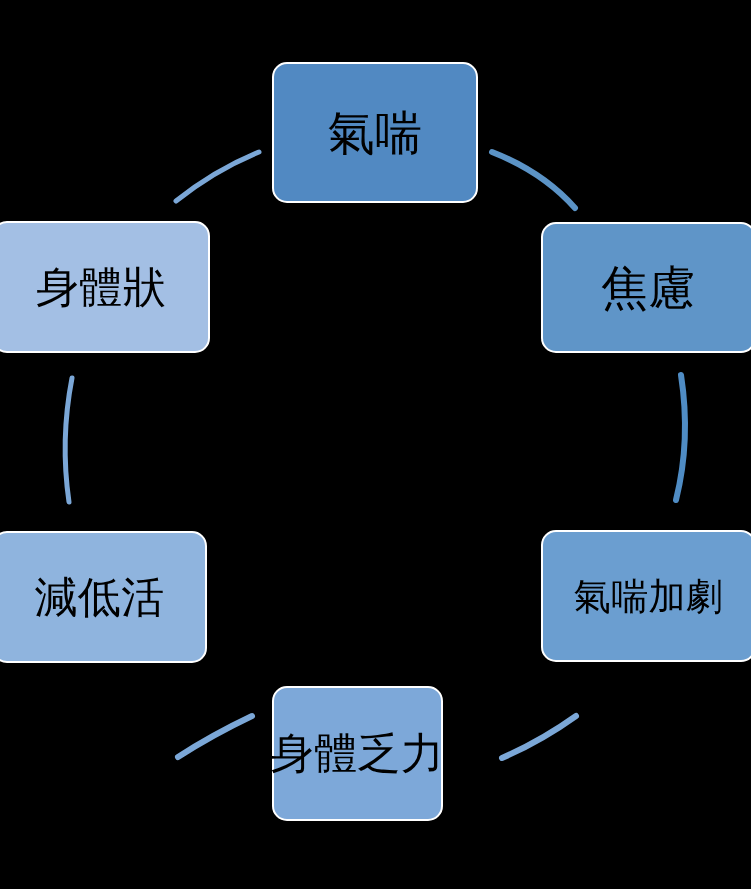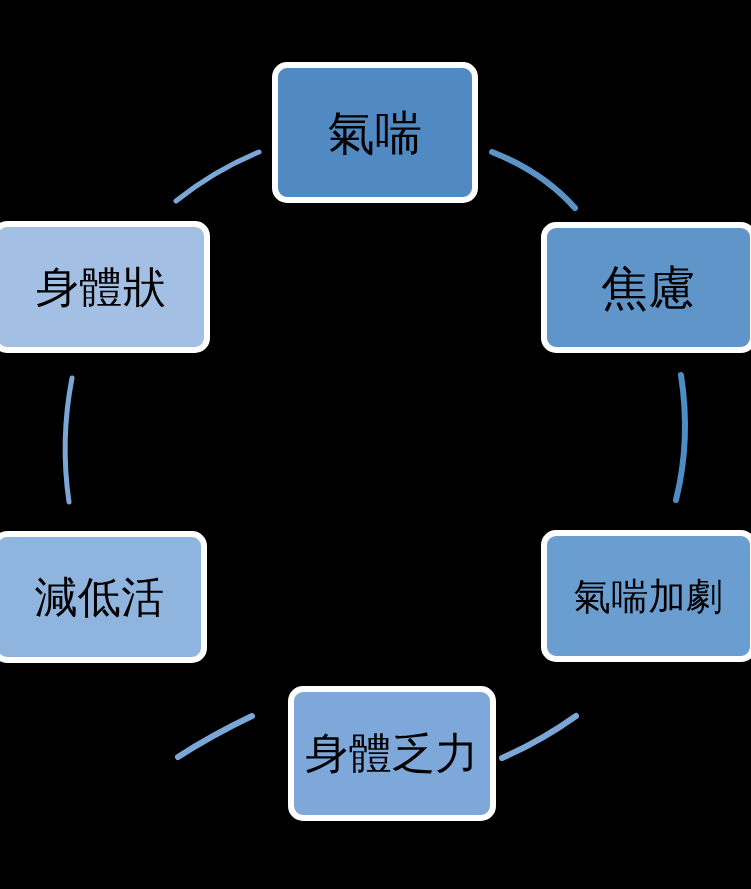--- a/index.html
+++ b/index.html
@@ -1,27 +1,27 @@
 <!DOCTYPE html>
 <html><head>
 <meta charset="utf-8">
 <style>
   html,body{margin:0;padding:0;background:#000;}
   body{width:751px;height:889px;overflow:hidden;font-family:"DejaVu Sans","Liberation Sans",sans-serif;}
   #stage{position:relative;width:751px;height:889px;background:#000;}
   #arcs{position:absolute;left:0;top:0;width:751px;height:889px;}
-  .node{position:absolute;box-sizing:border-box;border:6px solid #84cc16;border-radius:15px;
+  .node{position:absolute;box-sizing:border-box;border:2px solid #84cc16;border-radius:15px;
         display:flex;align-items:center;justify-content:center;color:#000;
         font-weight:400;letter-spacing:0.02em;line-height:1;}
   .node span{display:block;white-space:nowrap;}
   
   #node-top      {left:272px; top:62px;  width:206px; height:141px;}
   #node-topright {left:541px; top:222px; width:215px; height:131px;}
   #node-right    {left:541px; top:530px; width:215px; height:132px;}
-  #node-bottom   {left:288px; top:686px; width:208px; height:135px;text-align:right;}
+  #node-bottom   {left:272px; top:686px; width:171px; height:135px;text-align:right;}
   #node-bottomleft{left:-8px; top:531px; width:215px; height:132px;}
   #node-topleft  {left:-8px;  top:221px; width:218px; height:132px;}
   .fs-big  {font-size:47px;}
   .fs-med  {font-size:43px;}
   .fs-sm   {font-size:37px;}
 </style>
 </head>
 <body>
 
 <div id="stage" style="background: rgb(0, 0, 0);">

